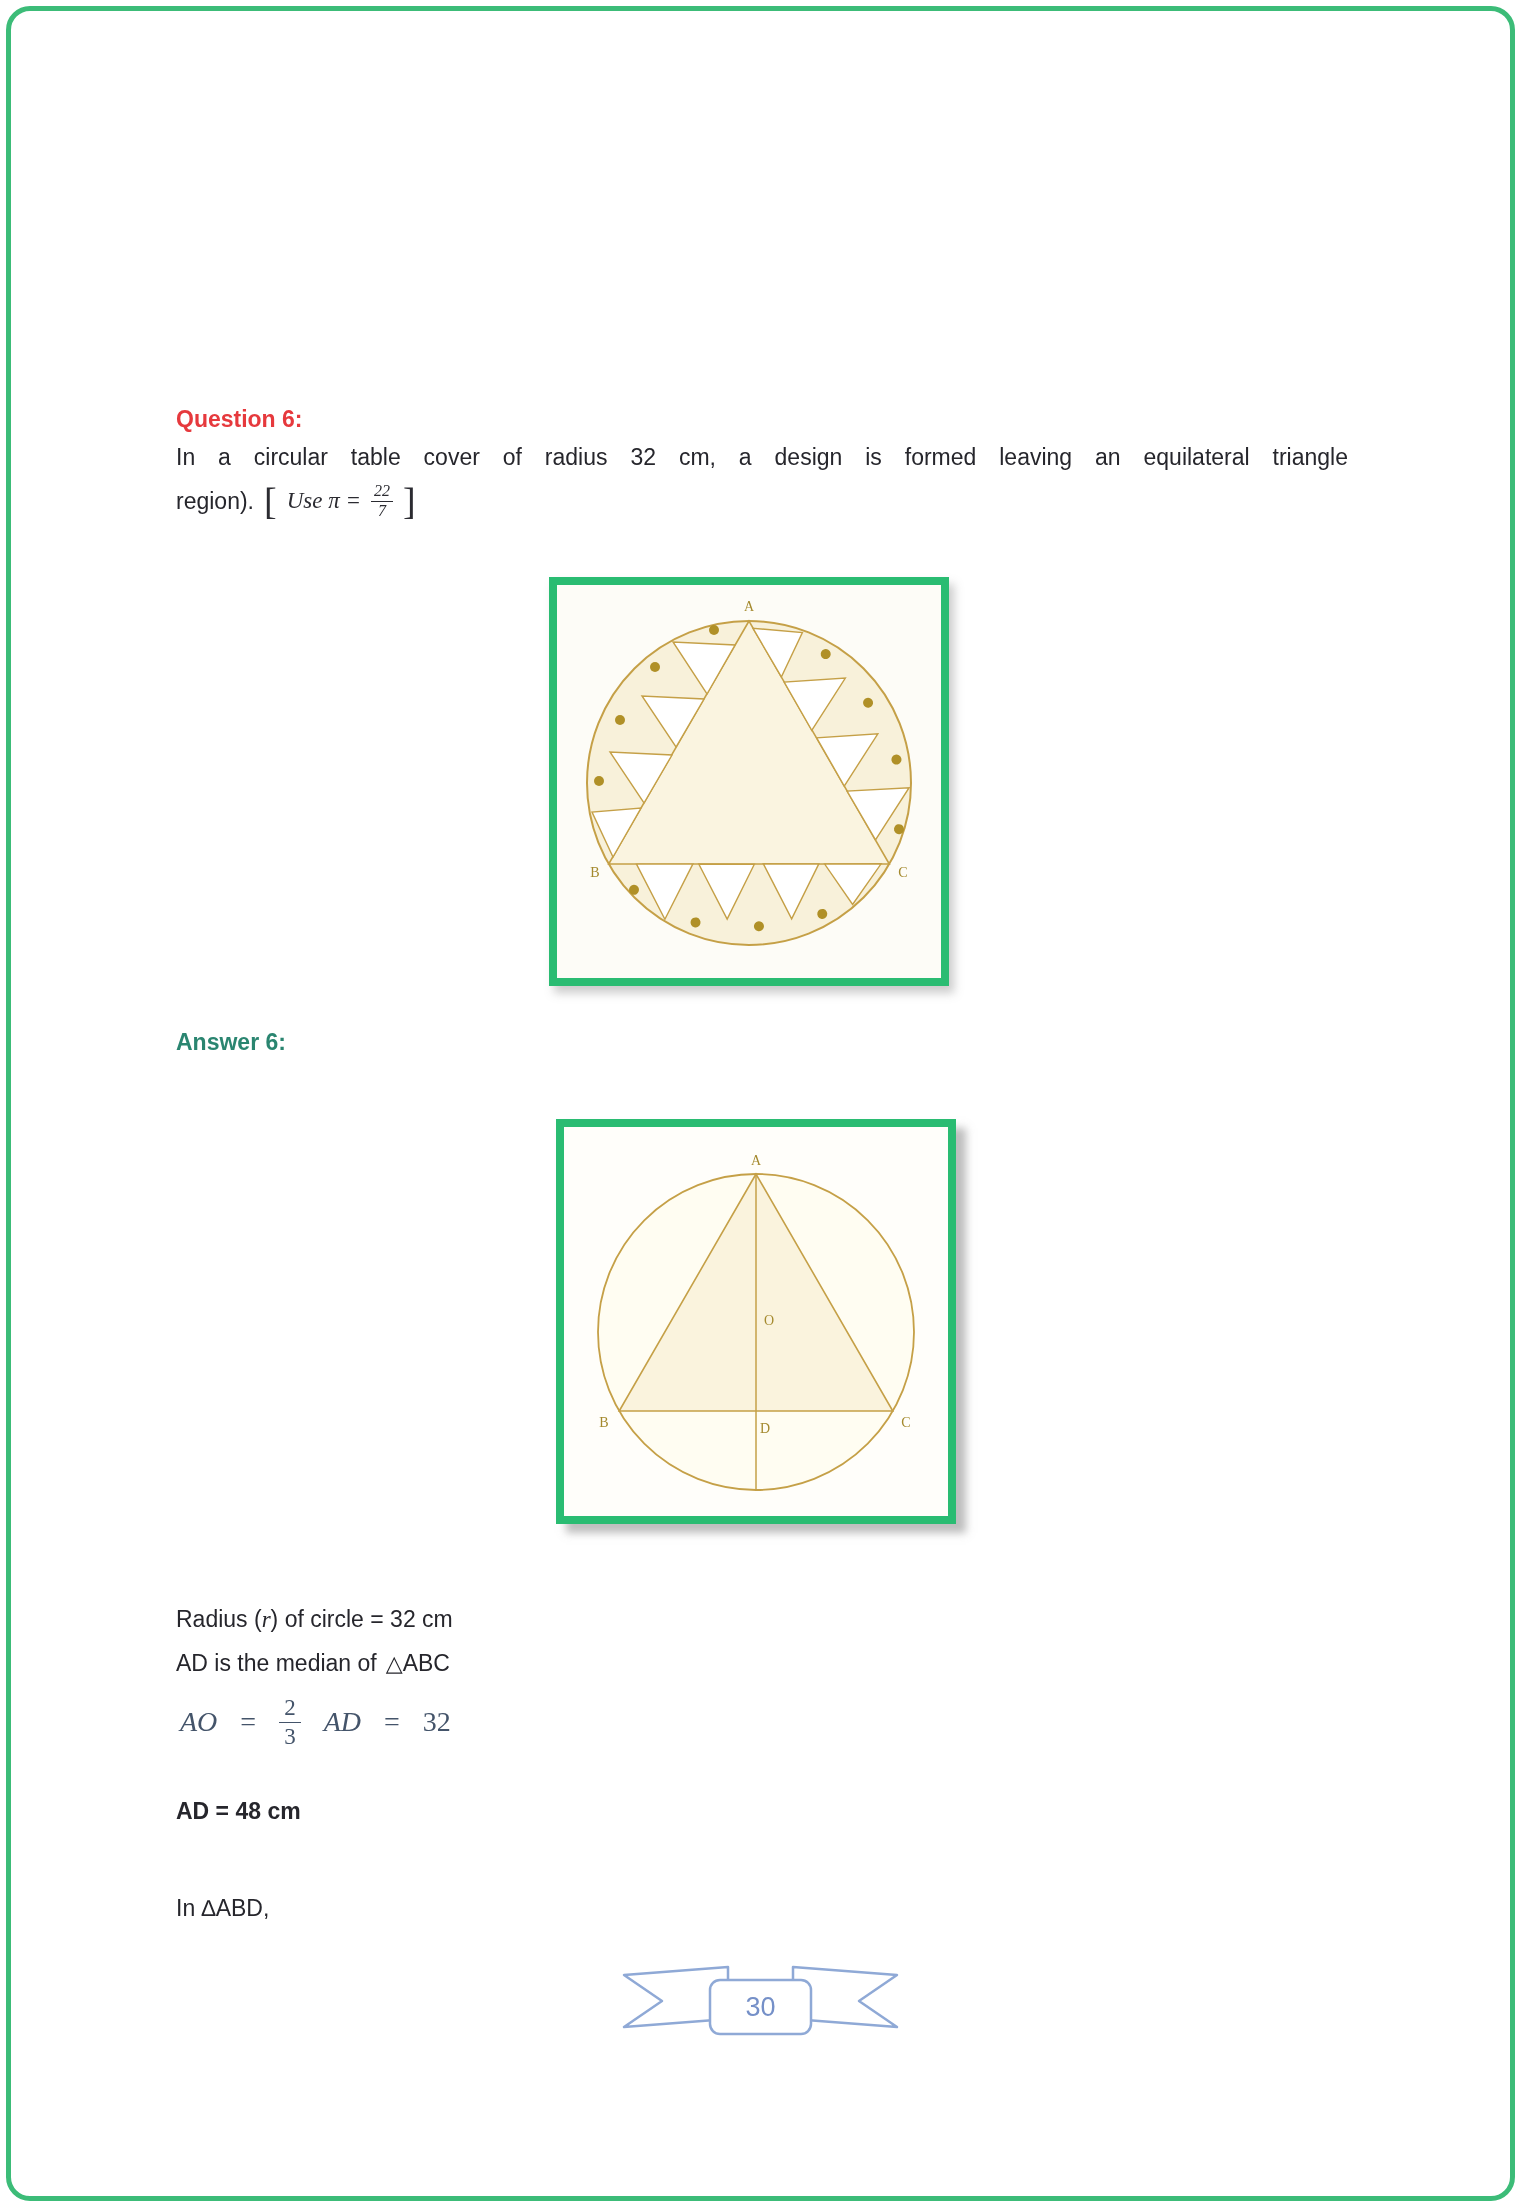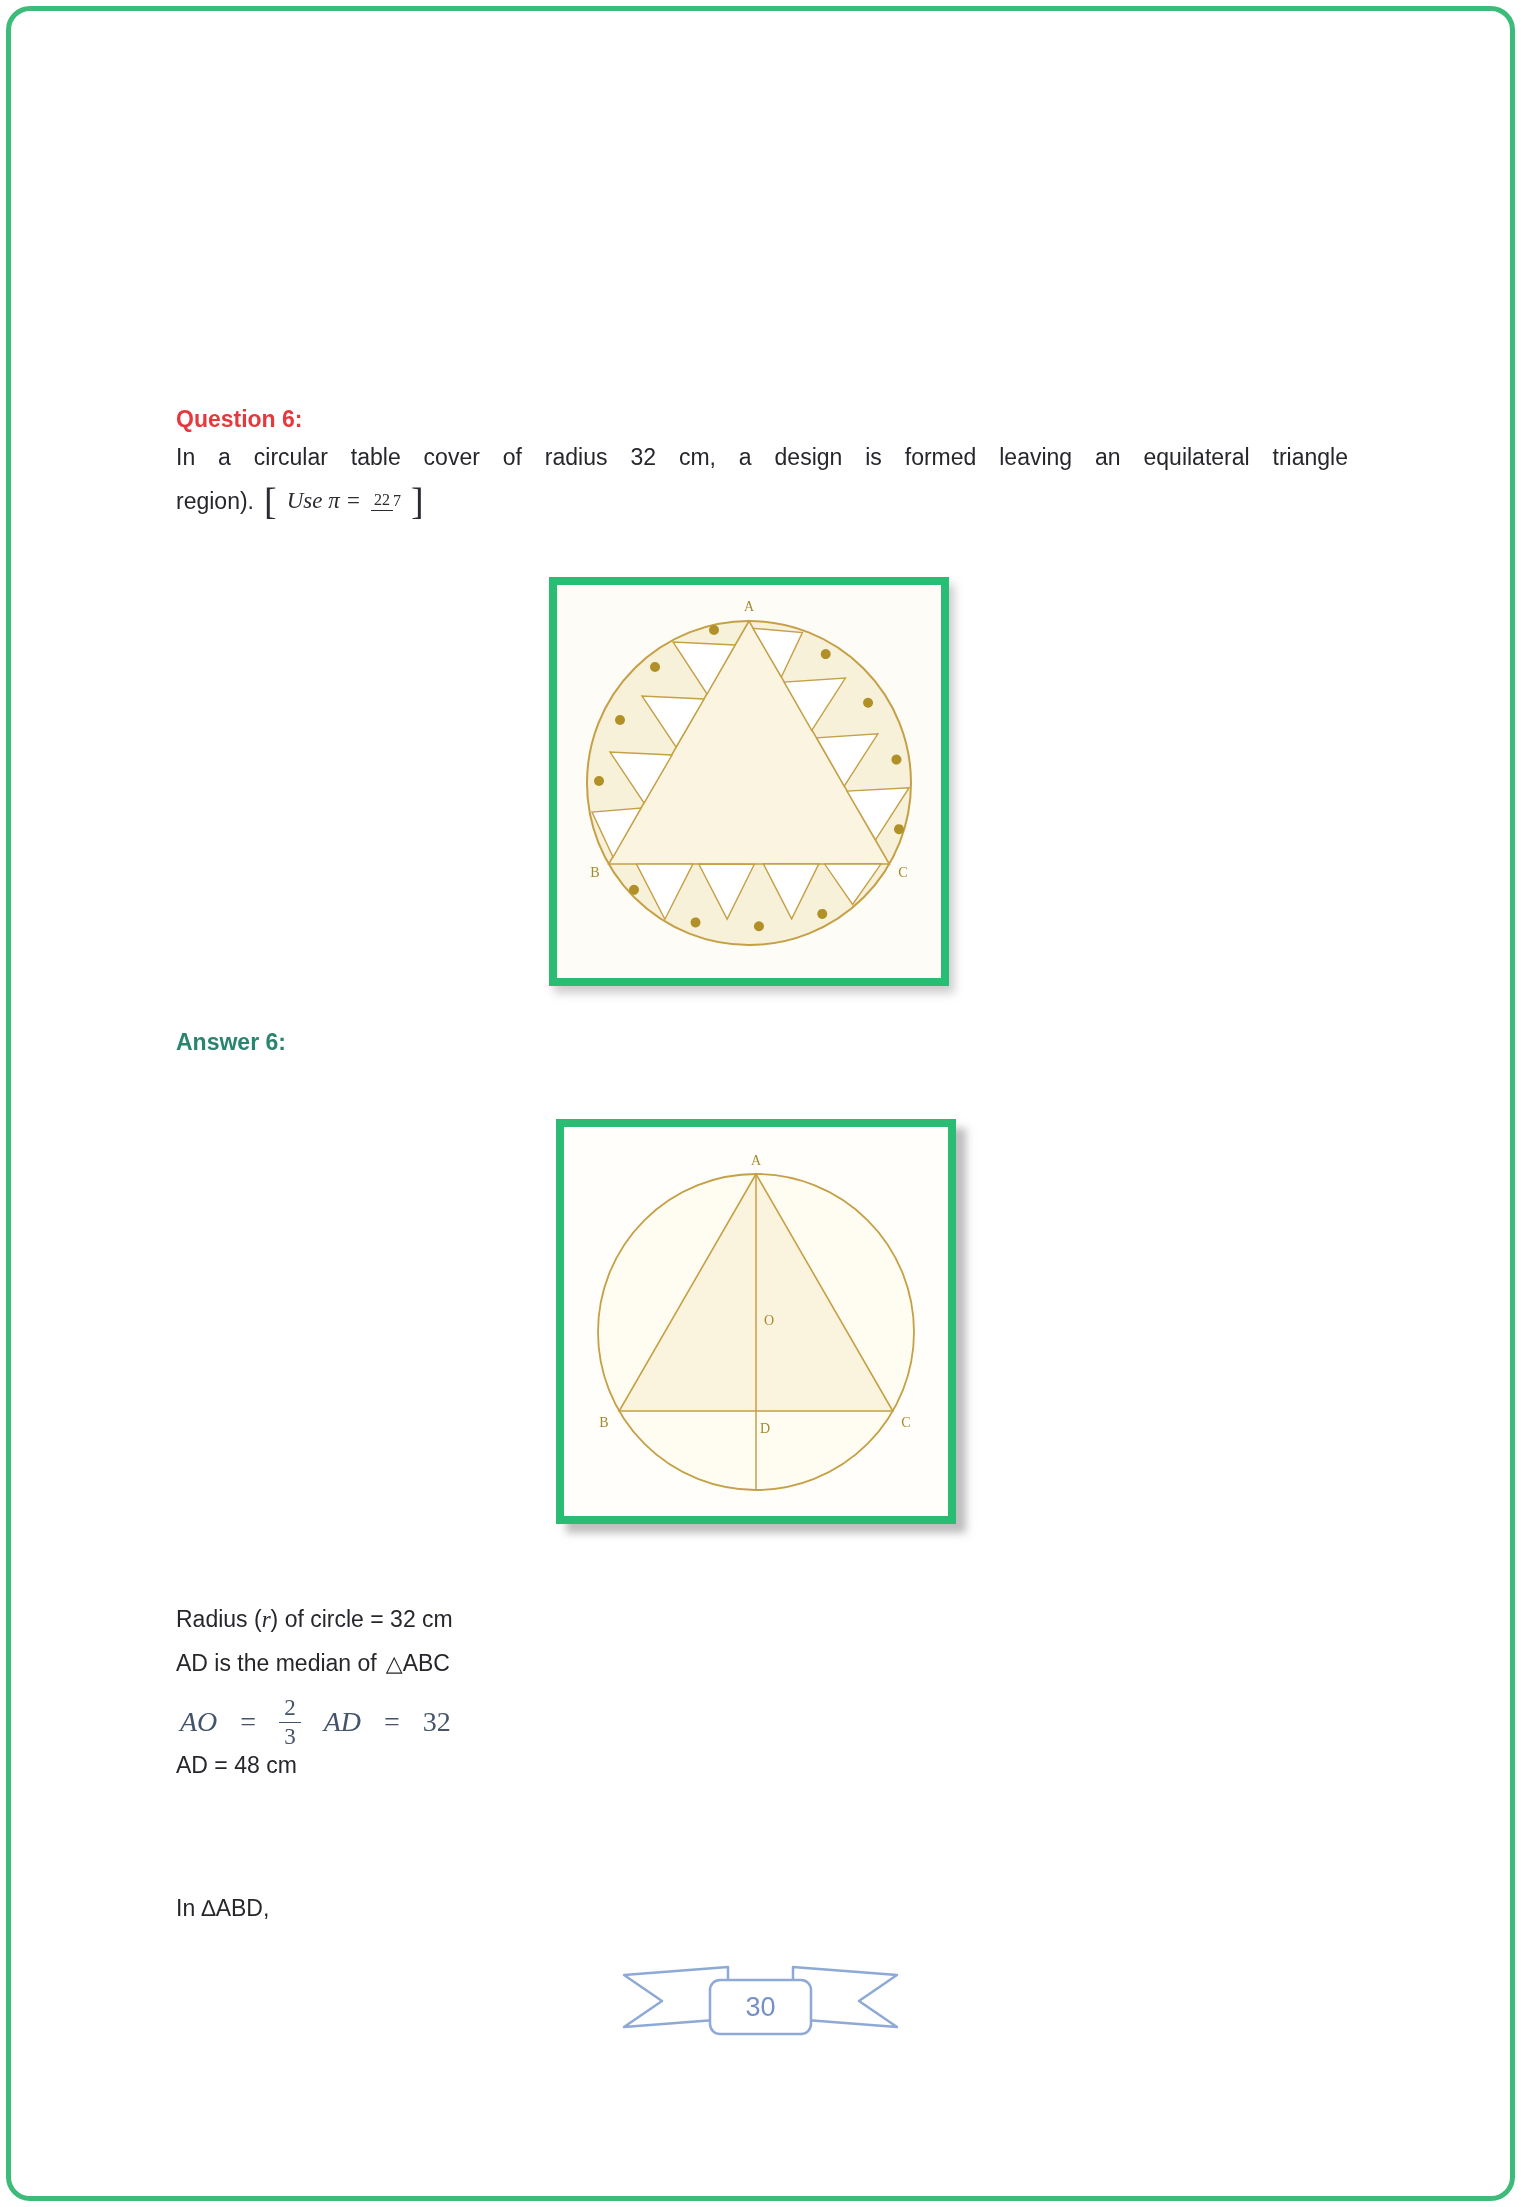--- a/index.html
+++ b/index.html
@@ -14,35 +14,35 @@
   .q-label{
     position:absolute;left:176px;top:406px;font-size:23px;font-weight:bold;color:#e6393d;
   }
   .q-body{
     position:absolute;left:176px;top:440px;width:1172px;font-size:23px;line-height:34px;color:#26262c;
   }
   .jline{text-align:justify;text-align-last:justify;}
   .line3{display:flex;align-items:center;gap:10px;margin-top:4px;height:46px;}
   .mathit{font-family:"Liberation Serif",serif;font-style:italic;color:#2b2b31;}
   .bracket{font-family:"Liberation Serif",serif;font-size:38px;font-weight:300;color:#2b2b31;line-height:1;}
-  .frac{display:inline-flex;flex-direction:row;align-items:center;font-family:"Liberation Serif",serif;
-        font-size:16px;line-height:1.15;color:#2b2b31;}
+  .frac{display:inline-flex;flex-direction:column;align-items:center;font-family:"Liberation Serif",serif;
+        font-style:italic;font-size:16px;line-height:1.15;color:#2b2b31;}
   .frac .num{border-bottom:1.5px solid #2b2b31;padding:0 3px;}
   .figure-box{
     position:absolute;border:8px solid #2abc72;background:#fdfcf7;
   }
   #fig1{left:549px;top:577px;width:384px;height:393px;box-shadow:5px 7px 9px rgba(140,140,140,0.45);}
   #fig2{left:556px;top:1119px;width:384px;height:389px;background:#fffefa;box-shadow:10px 9px 8px rgba(125,125,125,0.5);}
   .ans-label{
     position:absolute;left:176px;top:1029px;font-size:23px;font-weight:bold;color:#2a8570;
   }
   .stmt{position:absolute;left:176px;font-size:23px;color:#26262c;}
   #radius-line{top:1606px;}
   #median-line{top:1650px;}
-  #ad-line{top:1752px;}
+  #ad-line{top:1798px;font-weight:bold;}
   #in-line{top:1847px;margin-top:48px;}
   .rvar{font-family:"Liberation Serif",serif;font-style:italic;}
   .tri-symbol{margin-left:9px;font-size:22px;}
   .formula2{
     position:absolute;left:180px;top:1694px;display:flex;align-items:center;gap:23px;
     font-family:"Liberation Serif",serif;font-size:28px;color:#44546a;
   }
   .formula2 .var{font-style:italic;}
   .frac2{display:inline-flex;flex-direction:column;align-items:center;font-size:23px;line-height:1.2;}
   .frac2 .num2{border-bottom:1.6px solid #44546a;padding:0 5px;}

